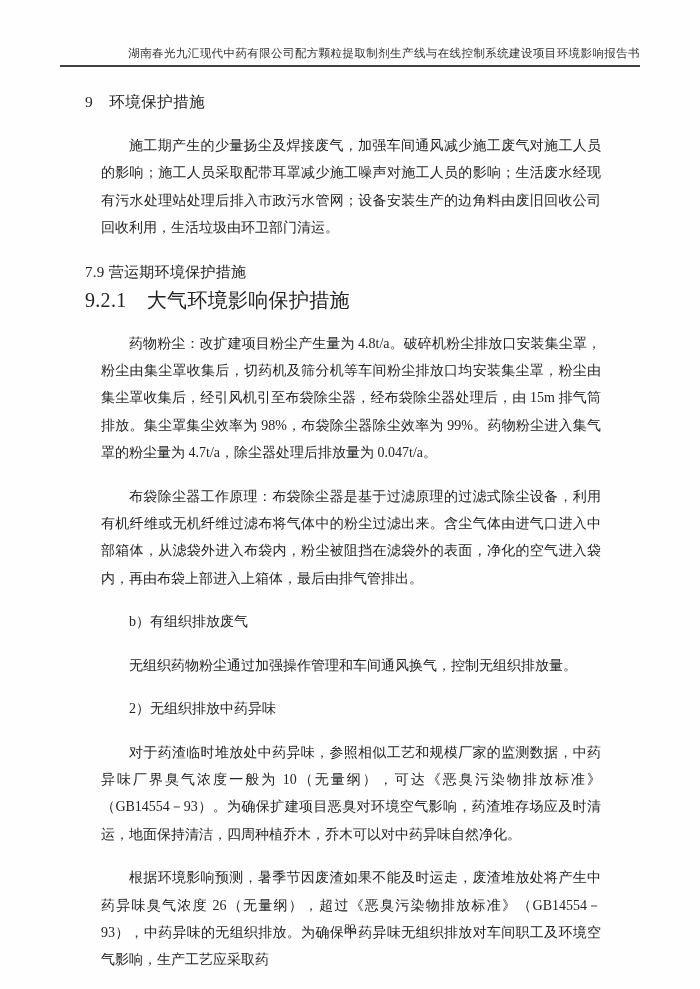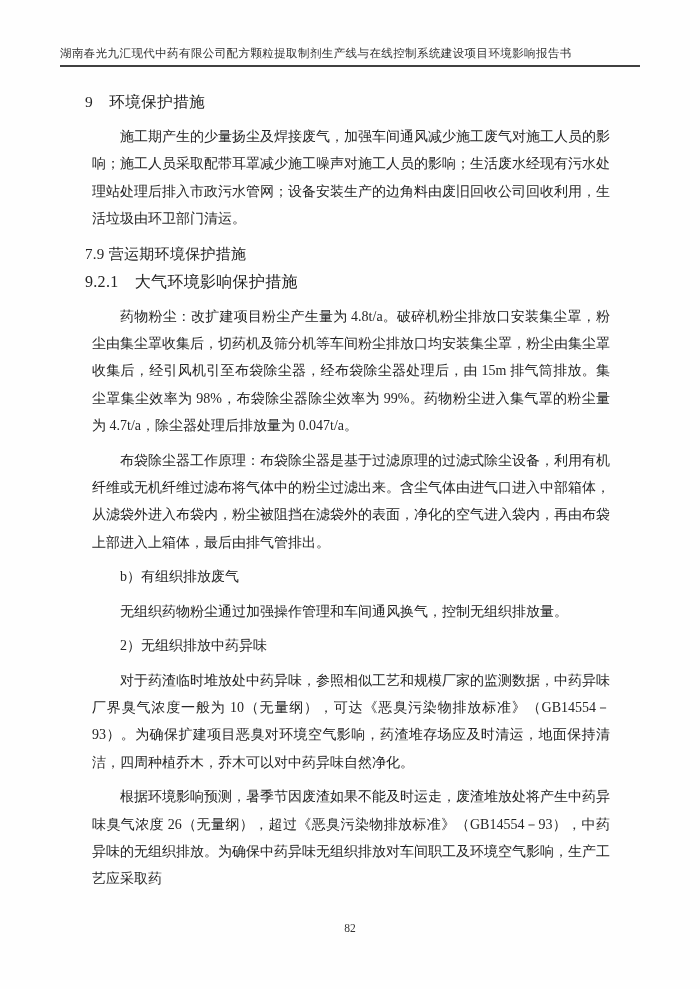--- a/index.html
+++ b/index.html
@@ -22,58 +22,58 @@
   .running-header {
     position: absolute;
     top: 0;
     left: 60px;
     width: 580px;
   }
   .running-header .title {
     padding-top: 46px;
     font-size: 11.5px;
     line-height: 14px;
-    text-align: left;
+    text-align: right;
     letter-spacing: 0.4px;
     color: #333333;
     white-space: nowrap;
   }
   .running-header .rule {
     margin-top: 5px;
     height: 2px;
     background: #404040;
   }
   .content {
     position: absolute;
     top: 88px;
     left: 85px;
     width: 532px;
     font-size: 14px;
     line-height: 27.4px;
     text-align: justify;
     font-family: Liberation Serif, serif;
   }
   .content p {
-    margin: 7px;
+    margin: 16px;
     text-indent: 2em;
   }
   .content .h1 {
     font-size: 15.5px;
     line-height: 28px;
     white-space: pre-wrap;
     letter-spacing: 0.5px;
   }
   .content .h2 {
     font-size: 15px;
     line-height: 28px;
     white-space: pre-wrap;
     letter-spacing: 0.3px;
   }
   .content .h3 {
-    font-size: 16px;
+    font-size: 20px;
     line-height: 28px;
     white-space: pre-wrap;
     letter-spacing: 0.3px;
   }
   .content .sub-item {
     text-indent: 2em;
     text-align: left;
   }
   .page-footer {
     position: absolute;

